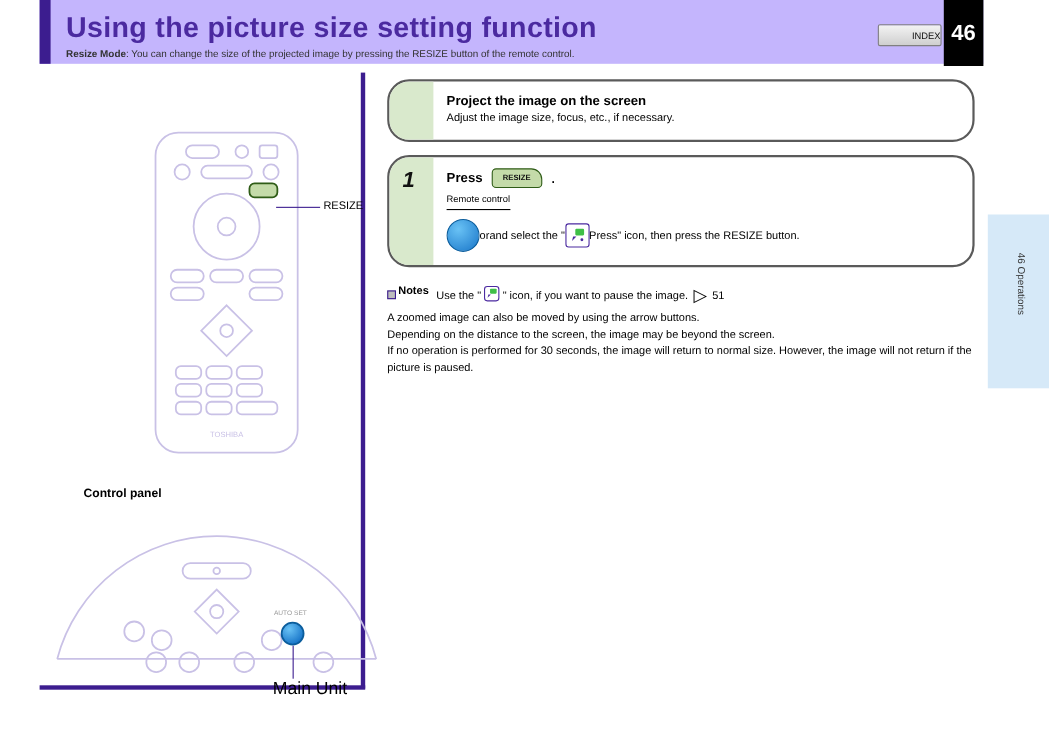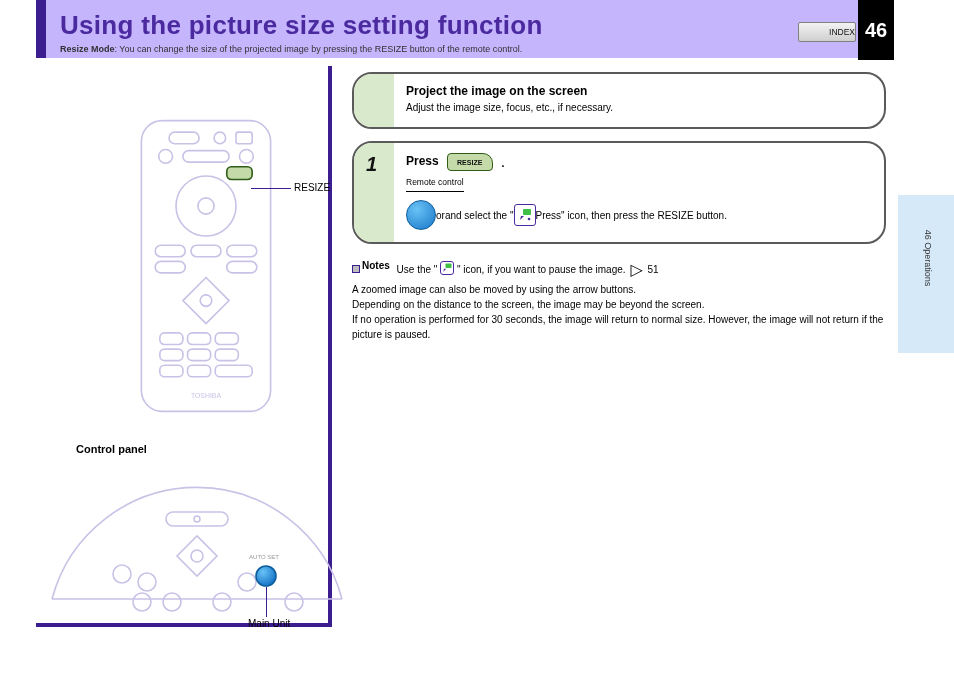--- a/index.html
+++ b/index.html
@@ -32,21 +32,21 @@
   .remote-wrap svg { width: 100%; height: 100%; }
   .callout-line-1 { position: absolute; left: 215px; top: 130px; width: 40px; height: 1px; background: #3c1d8f; }
   .callout-lbl-1 { position: absolute; left: 258px; top: 124px; font-size: 10px; color: #000; }
 
   .panel-label { position: absolute; left: 40px; top: 385px; font-size: 11px; font-weight: bold; color: #000; }
 
   
   .panel-wrap { position: absolute; left: 6px; top: 396px; width: 308px; height: 160px; overflow: visible; }
   .panel-wrap svg { width: 100%; height: 100%; overflow: visible; }
   .callout-line-2 { position: absolute; left: 230px; top: 529px; width: 1px; height: 30px; background: #3c1d8f; }
-  .callout-lbl-2 { position: absolute; left: 212px; top: 560px; font-size: 10px; color: #000; }
+  .callout-lbl-2 { position: absolute; left: 212px; top: 560px; font-size: 16px; color: #000; }
 
   
   .main { position: absolute; left: 352px; top: 72px; width: 560px; }
   .intro { font-size: 10px; color: #000; margin-bottom: 12px; line-height: 1.35; }
 
   
   .rbox { border: 2.2px solid #5a5a5a; border-radius: 20px; width: 534px; position: relative; overflow: hidden; display: flex; }
   .rbox .greenbar { width: 40px; background: #d9e9cc; }
   .rbox .body { flex: 1; padding: 10px 16px 12px 12px; }
   .rbox + .rbox { margin-top: 12px; }

